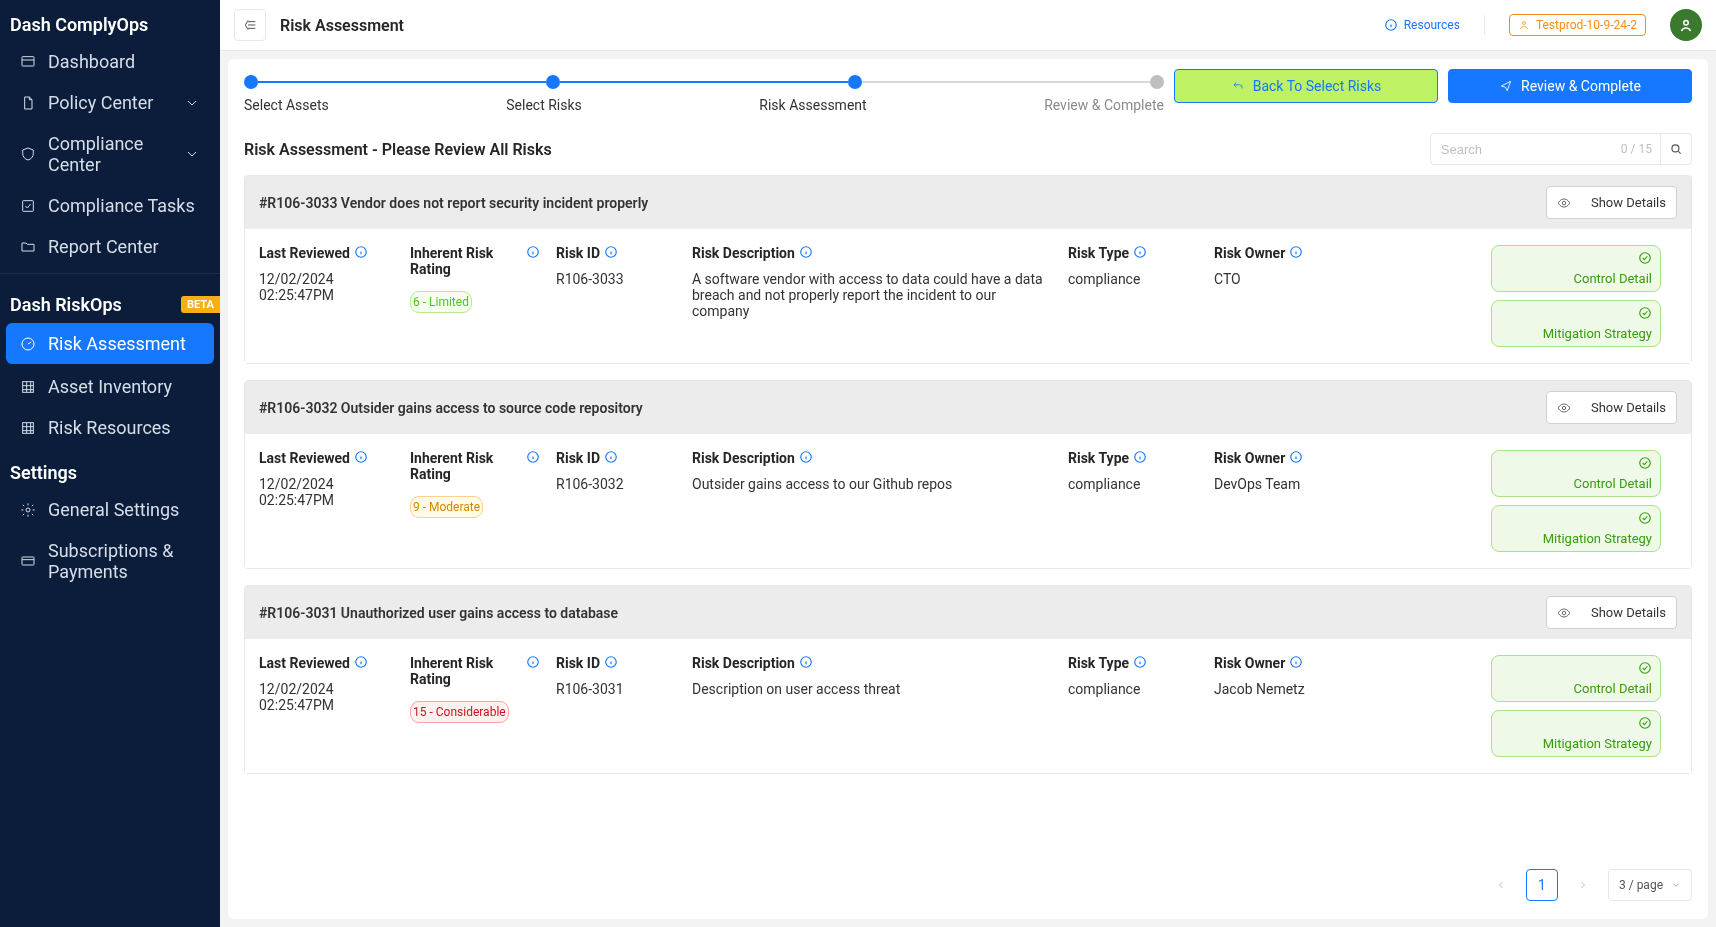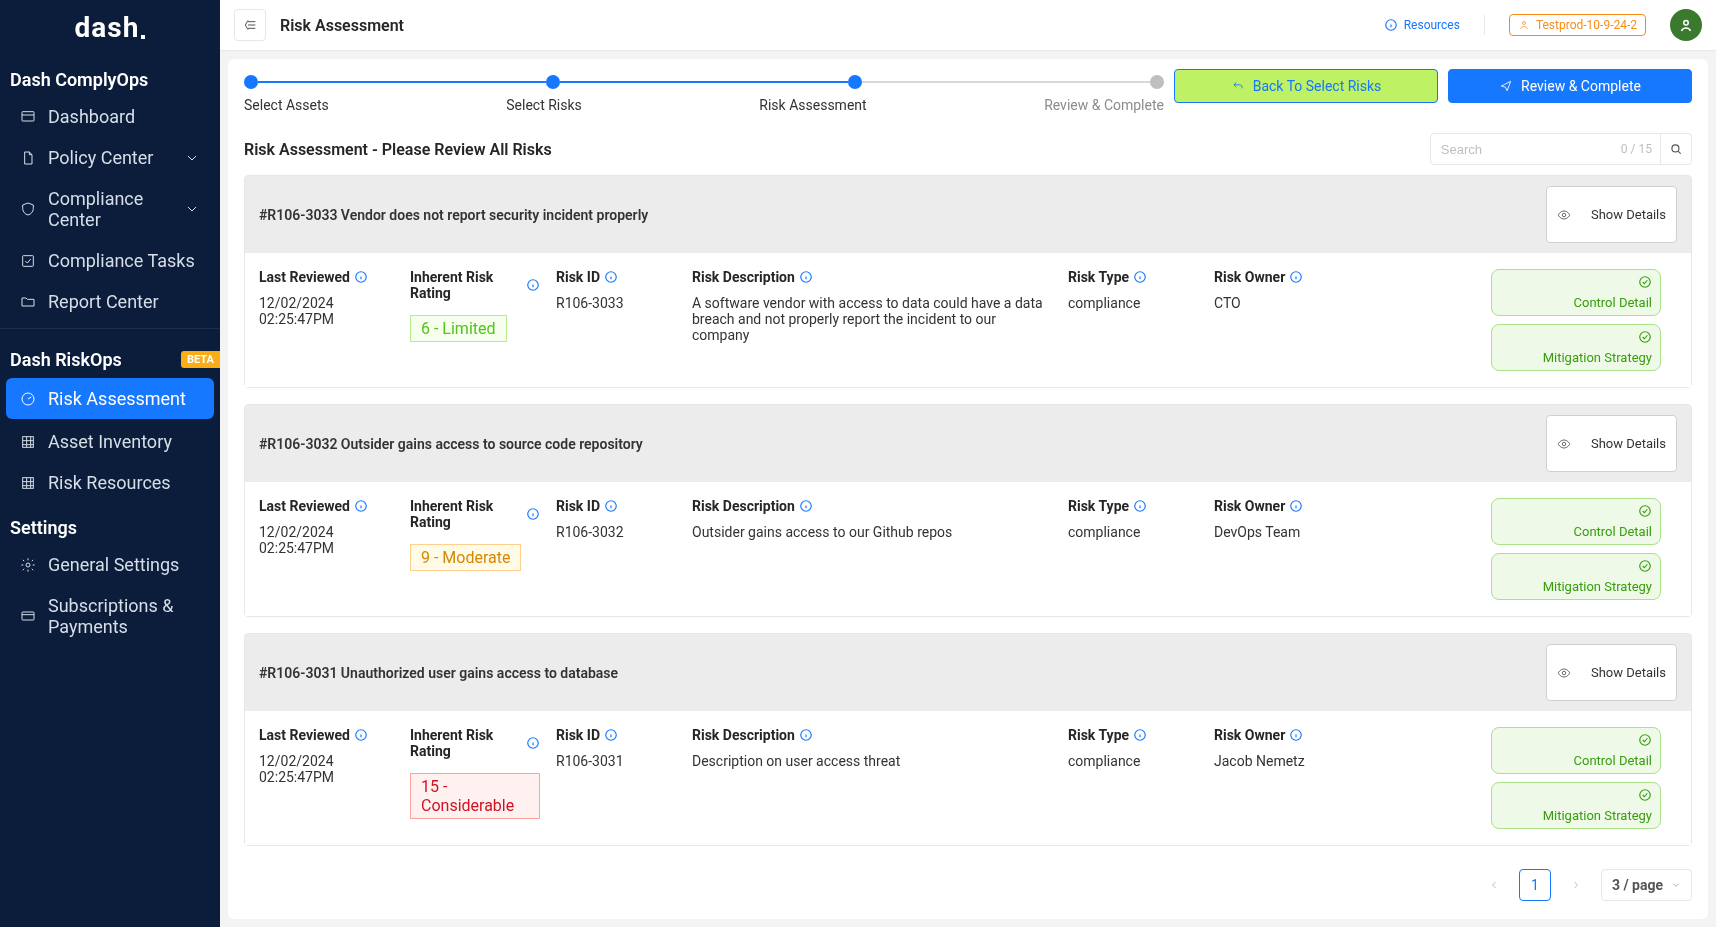--- a/index.html
+++ b/index.html
@@ -75,59 +75,55 @@
   .search-input{border:none;outline:none;padding:0 10px;font-size:13px;width:170px;color:#555;}
   .search-input::placeholder{color:#bfbfbf;}
   .search-count{color:#bfbfbf;font-size:12px;padding-right:8px;}
   .search-btn{width:30px;height:30px;border-left:1px solid var(--border);display:flex;align-items:center;justify-content:center;cursor:pointer;}
   .search-btn svg{width:14px;height:14px;stroke:#555;fill:none;stroke-width:2;}
   
   .risk-list{padding:0 16px 16px 16px;overflow:auto;flex:1;}
   .risk{border:1px solid var(--border);border-radius:4px;margin-bottom:16px;}
   .risk-head{background:var(--panel-header);padding:10px 14px;display:flex;align-items:center;font-size:14px;font-weight:600;color:#333;}
   .risk-head .sp{flex:1;}
-  .show-det{border:1px solid #d0d0d0;background:#fff;border-radius:4px;padding:20px 10px;font-size:13px;display:flex;align-items:center;gap:20px;cursor:pointer;font-weight:400;}
+  .show-det{border:1px solid #d0d0d0;background:#fff;border-radius:4px;padding:8px 10px;font-size:13px;display:flex;align-items:center;gap:20px;cursor:pointer;font-weight:400;}
   .show-det svg{width:14px;height:14px;stroke:#555;fill:none;stroke-width:1.5;}
   .risk-body{background:#fff;padding:16px 14px;display:flex;gap:0;}
   .col{padding-right:16px;}
   .col.lr{width:135px;flex:0 0 135px;}
   .col.irr{width:130px;flex:0 0 130px;}
   .col.rid{width:120px;flex:0 0 120px;}
   .col.desc{width:360px;flex:0 0 360px;}
   .col.rtype{width:130px;flex:0 0 130px;}
   .col.rown{width:130px;flex:0 0 130px;}
   .col.actions{margin-left:auto;flex:0 0 170px;display:flex;flex-direction:column;gap:8px;align-items:stretch;}
-  .label{font-size:14px;font-weight:700;color:#262626;display:flex;align-items:center;gap:4px;margin-bottom:10px;}
+  .label{font-size:14px;font-weight:700;color:#262626;display:flex;gap:4px;margin-bottom:10px;}
   .info-i{width:14px;height:14px;display:inline-flex;}
   .info-i svg{width:14px;height:14px;stroke:var(--blue);fill:none;stroke-width:2;}
   .val{font-size:14px;color:#333;}
-  .rating{display:inline-block;border-radius:0;font-size:16px;padding:3px 10px;margin-top:4px;}
+  .rating{display:inline-block;border-radius:9px;font-size:12px;padding:3px 2px;margin-top:4px;}
   .rating.limited{border:1px solid var(--green-border);color:var(--green-text);background:#f6ffed;}
   .rating.moderate{border:1px solid var(--orange-border);color:var(--orange-text);background:#fffbe6;}
   .rating.considerable{border:1px solid var(--red-border);color:var(--red-text);background:#fff1f0;}
   .gbtn{border:1px solid var(--soft-green-border);background:var(--soft-green-bg);color:#389e0d;border-radius:8px;padding:5px 8px;font-size:13px;display:flex;align-items:flex-end;justify-content:center;gap:6px;cursor:pointer;flex-direction:column;}
   .gbtn svg{width:14px;height:14px;stroke:#389e0d;fill:none;stroke-width:2;}
   
   .pager{display:flex;align-items:center;justify-content:flex-end;gap:10px;padding:10px 16px 18px 16px;}
   .pg-btn{width:30px;height:30px;display:flex;align-items:center;justify-content:center;color:#bfbfbf;cursor:default;}
   .pg-btn svg{width:12px;height:12px;stroke:currentColor;fill:none;stroke-width:2;}
   .pg-num{width:30px;height:30px;border:1px solid var(--blue);color:var(--blue);border-radius:4px;display:flex;align-items:center;justify-content:center;font-size:14px;cursor:pointer;}
-  .pg-size{border:1px solid var(--border);border-radius:4px;height:30px;padding:0 10px;display:flex;align-items:center;gap:8px;font-size:14px;cursor:pointer;color:#555;font-weight:bold;}
+  .pg-size{border:1px solid var(--border);border-radius:4px;height:30px;padding:0 10px;display:flex;align-items:center;gap:8px;font-size:12px;cursor:pointer;color:#555;}
   .pg-size svg{width:10px;height:10px;stroke:#999;fill:none;stroke-width:2;}
 </style>
 </head>
 <body>
 
 <div class="app">
 
   <div class="sidebar">
-    <div class="brand">
-      <span>dash</span>
-        <span class="dot"></span>
-    </div>
 
     <div class="section-title">
         <span>Dash ComplyOps</span>
       </div>
     <div class="nav-item">
       <span class="ico">
           <svg viewBox="0 0 24 24">
             <rect x="3" y="4" width="18" height="14" rx="1"></rect>
             <path d="M3 9h18"></path>
           </svg>

